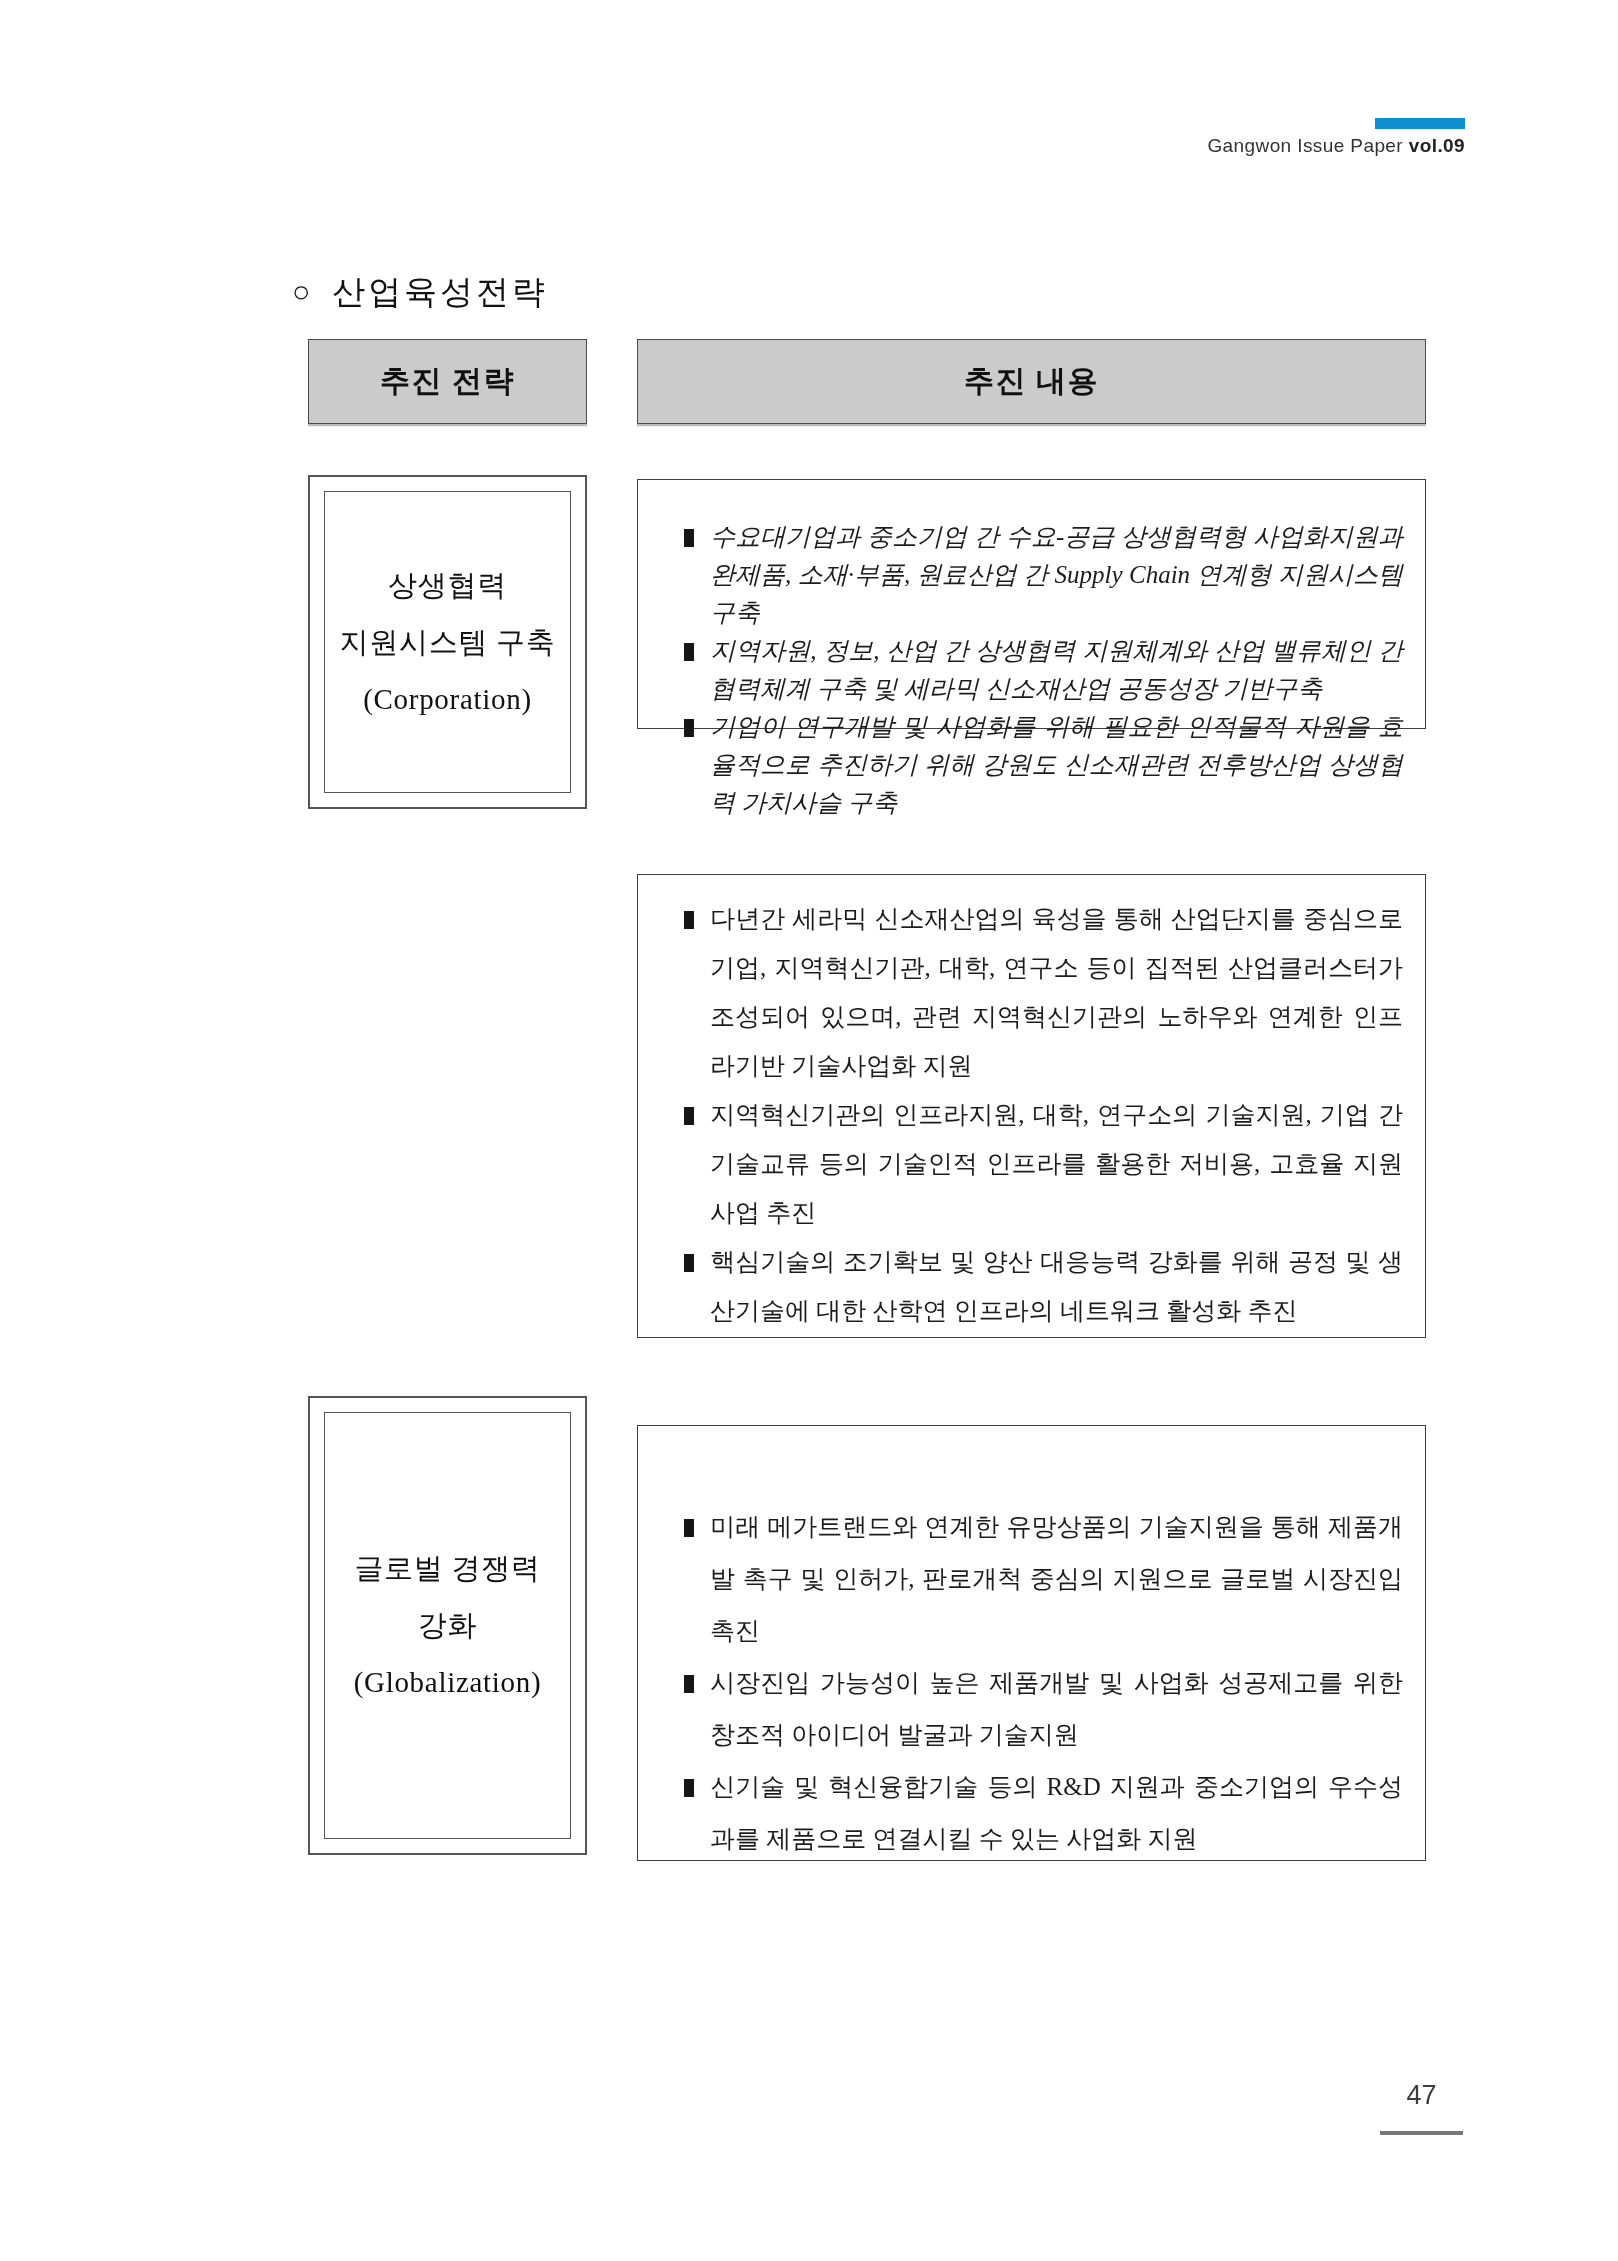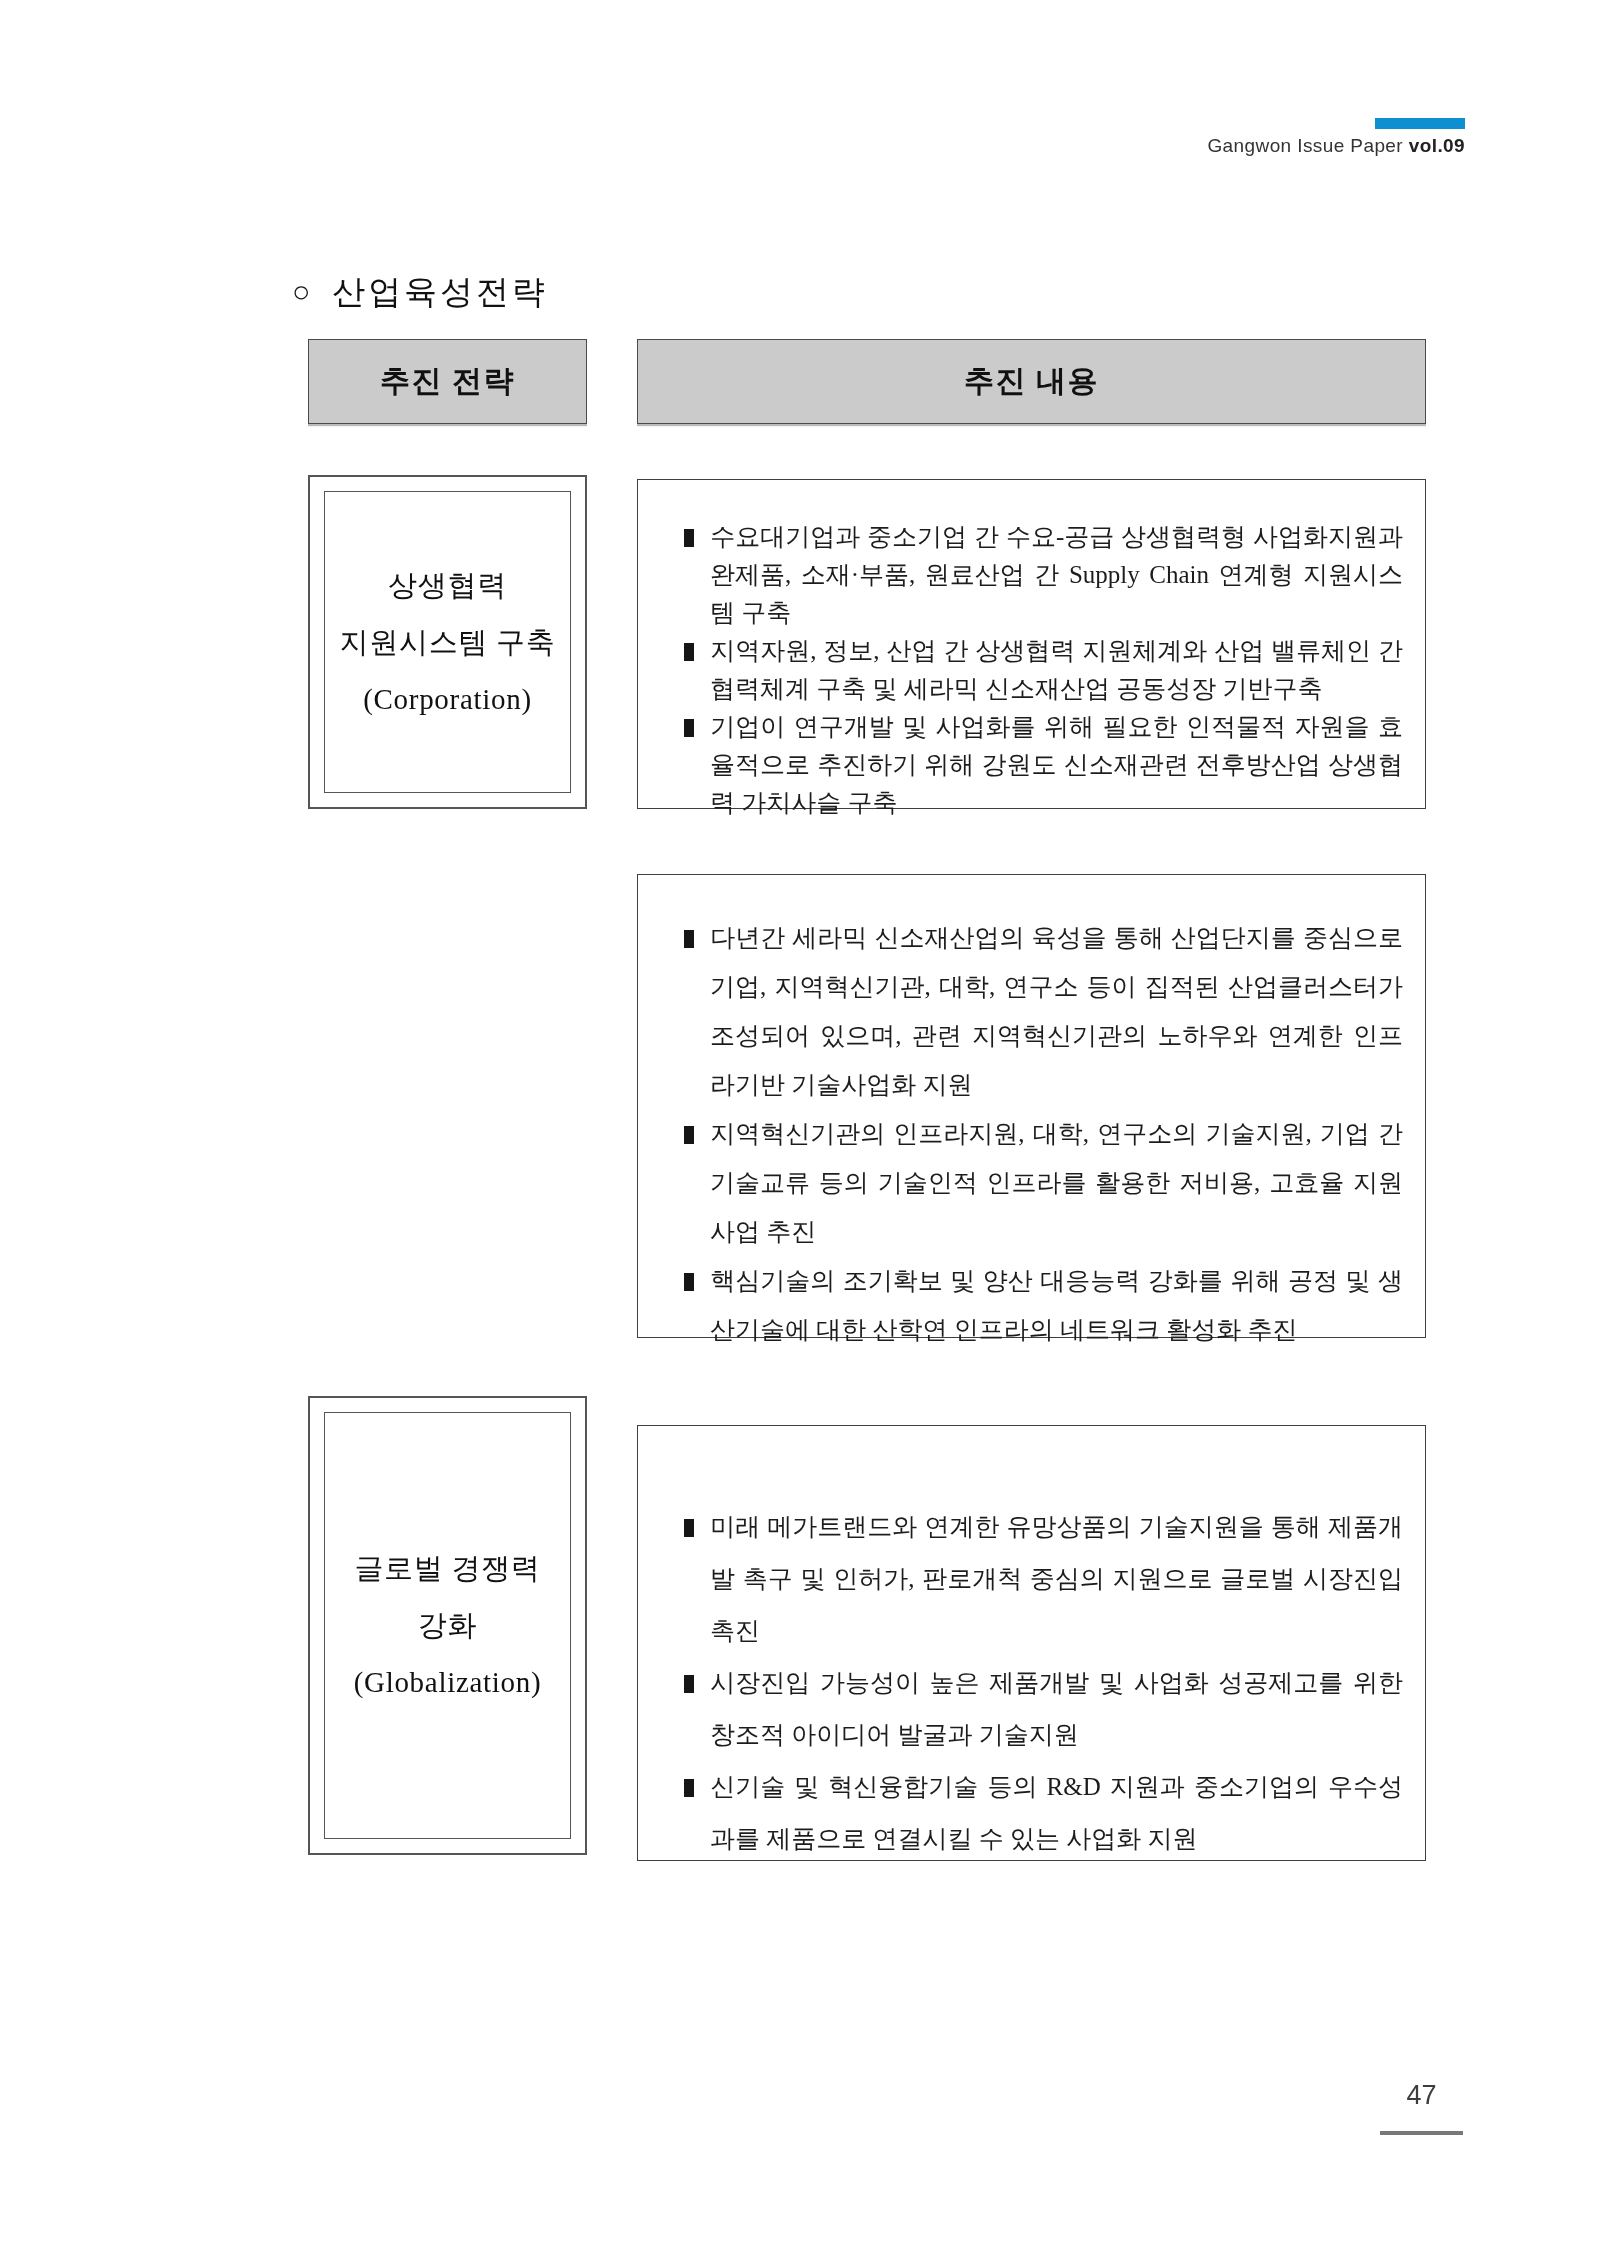--- a/index.html
+++ b/index.html
@@ -101,21 +101,21 @@
     text-align:justify;
   }
   .bullet{
     display:inline-block;
     width:10.2px;height:18px;
     background:#161616;
     margin-right:16px;
     vertical-align:-1.5px;
   }
   .cb-r1{padding:38px 22px 0 23px;line-height:38px;}
-  .cb-r2{padding:38px 22px 0 23px;line-height:49px;}
+  .cb-r2{padding:19px 22px 0 23px;line-height:49px;}
   .cb-r3{padding:75px 22px 0 23px;line-height:52px;}
 
   
   .page-number{
     position:absolute;
     top:2080px; left:1378px; width:87px;
     text-align:center;
     font-family:"Liberation Sans","DejaVu Sans",sans-serif;
     font-size:27px;
     color:#3d3d3d;
@@ -150,21 +150,21 @@
 
   <div class="strategy-box col-left" style="top:475px;height:334px;">
     <div class="strategy-inner">
       <div class="strategy-lines">
         <div>상생협력</div>
         <div>지원시스템 구축</div>
         <div>(Corporation)</div>
       </div>
     </div>
   </div>
-  <div class="content-box col-right cb-r1" style="top:479px;height:330px;">
+  <div class="content-box col-right cb-r1" style="top:479px;height:250px;font-style:italic;">
     <div class="item"><span class="bullet"></span><span>수요대기업과 중소기업 간 수요-공급 상생협력형 사업화지원과 완제품, 소재·부품, 원료산업 간 Supply Chain 연계형 지원시스템 구축</span></div>
     <div class="item"><span class="bullet"></span><span>지역자원, 정보, 산업 간 상생협력 지원체계와 산업 밸류체인 간 협력체계 구축 및 세라믹 신소재산업 공동성장 기반구축</span></div>
     <div class="item"><span class="bullet"></span><span>기업이 연구개발 및 사업화를 위해 필요한 인적물적 자원을 효율적으로 추진하기 위해 강원도 신소재관련 전후방산업 상생협력 가치사슬 구축</span></div>
   </div>
 
   <div class="content-box col-right cb-r2" style="top:874px;height:464px;">
     <div class="item"><span class="bullet"></span><span>다년간 세라믹 신소재산업의 육성을 통해 산업단지를 중심으로 기업, 지역혁신기관, 대학, 연구소 등이 집적된 산업클러스터가 조성되어 있으며, 관련 지역혁신기관의 노하우와 연계한 인프라기반 기술사업화 지원</span></div>
     <div class="item"><span class="bullet"></span><span>지역혁신기관의 인프라지원, 대학, 연구소의 기술지원, 기업 간 기술교류 등의 기술인적 인프라를 활용한 저비용, 고효율 지원사업 추진</span></div>
     <div class="item"><span class="bullet"></span><span>핵심기술의 조기확보 및 양산 대응능력 강화를 위해 공정 및 생산기술에 대한 산학연 인프라의 네트워크 활성화 추진</span></div>
   </div>

